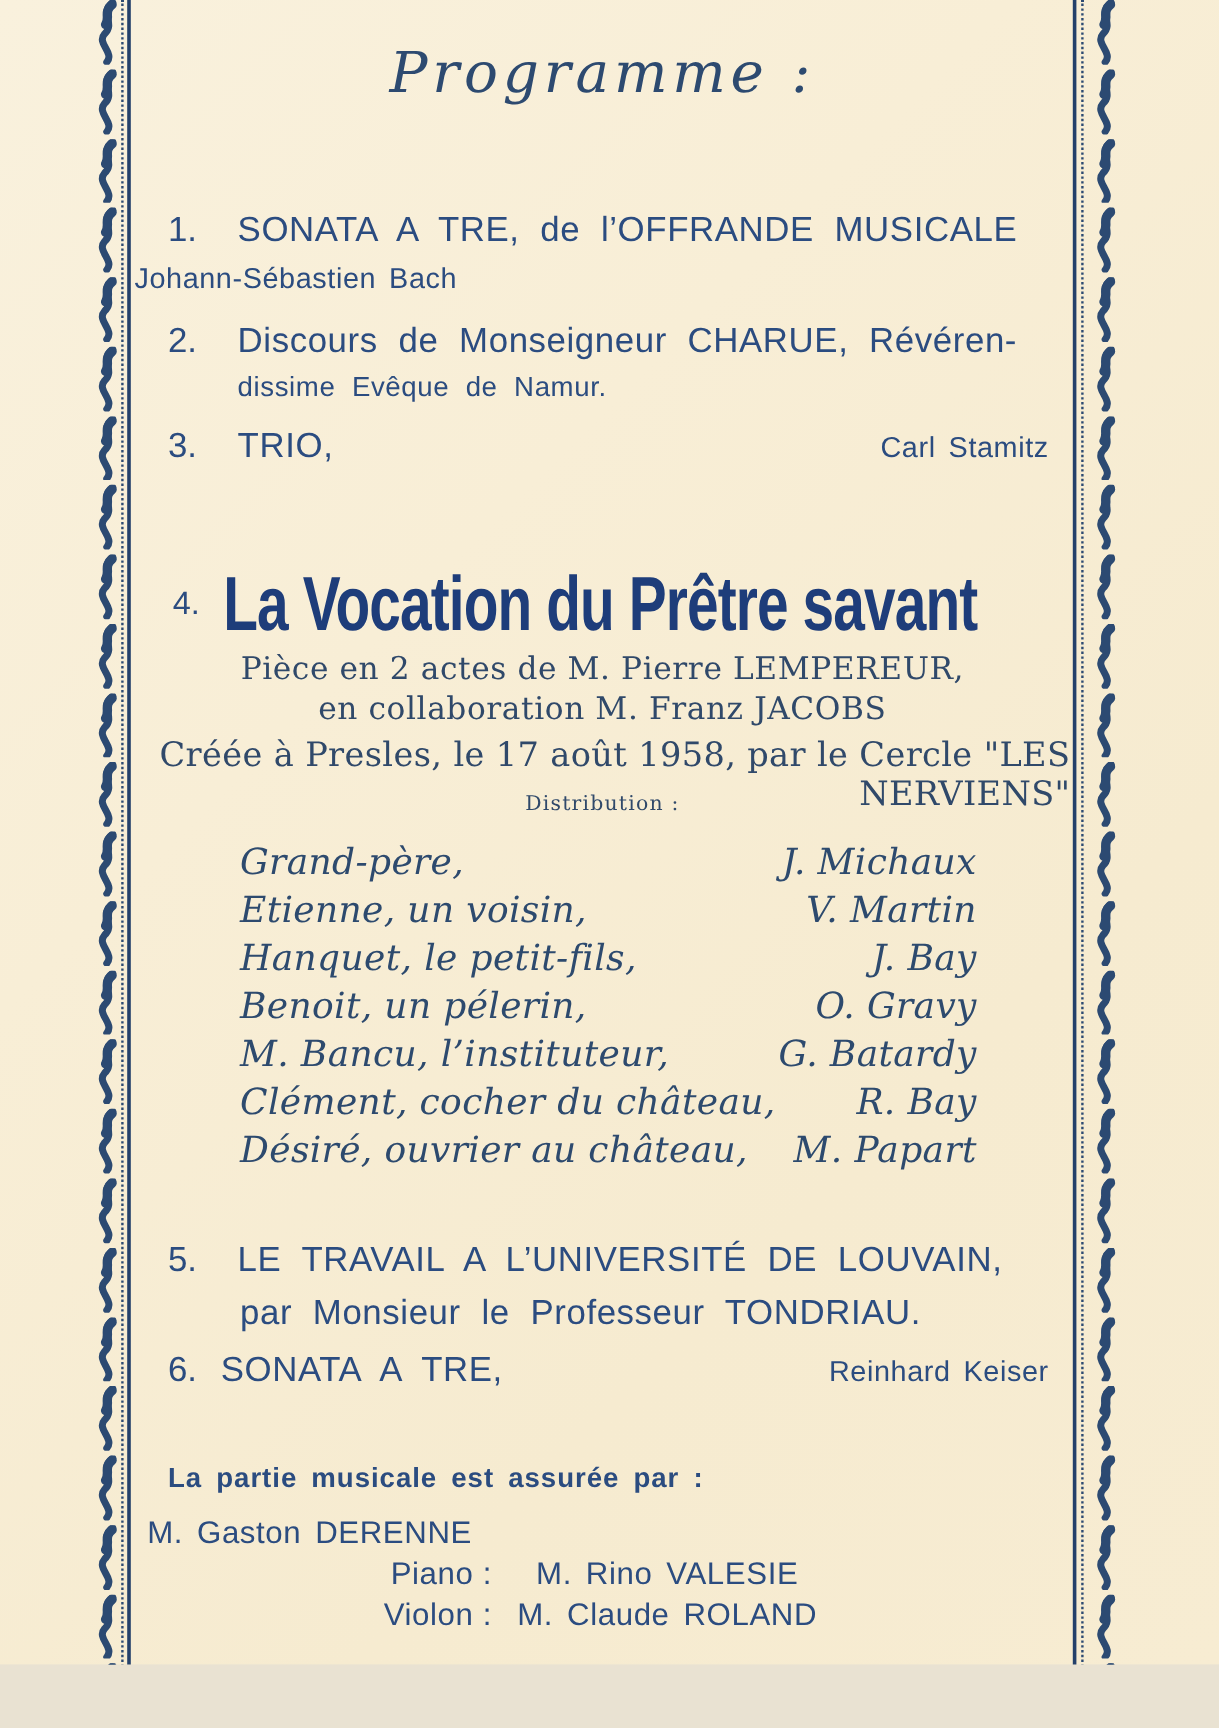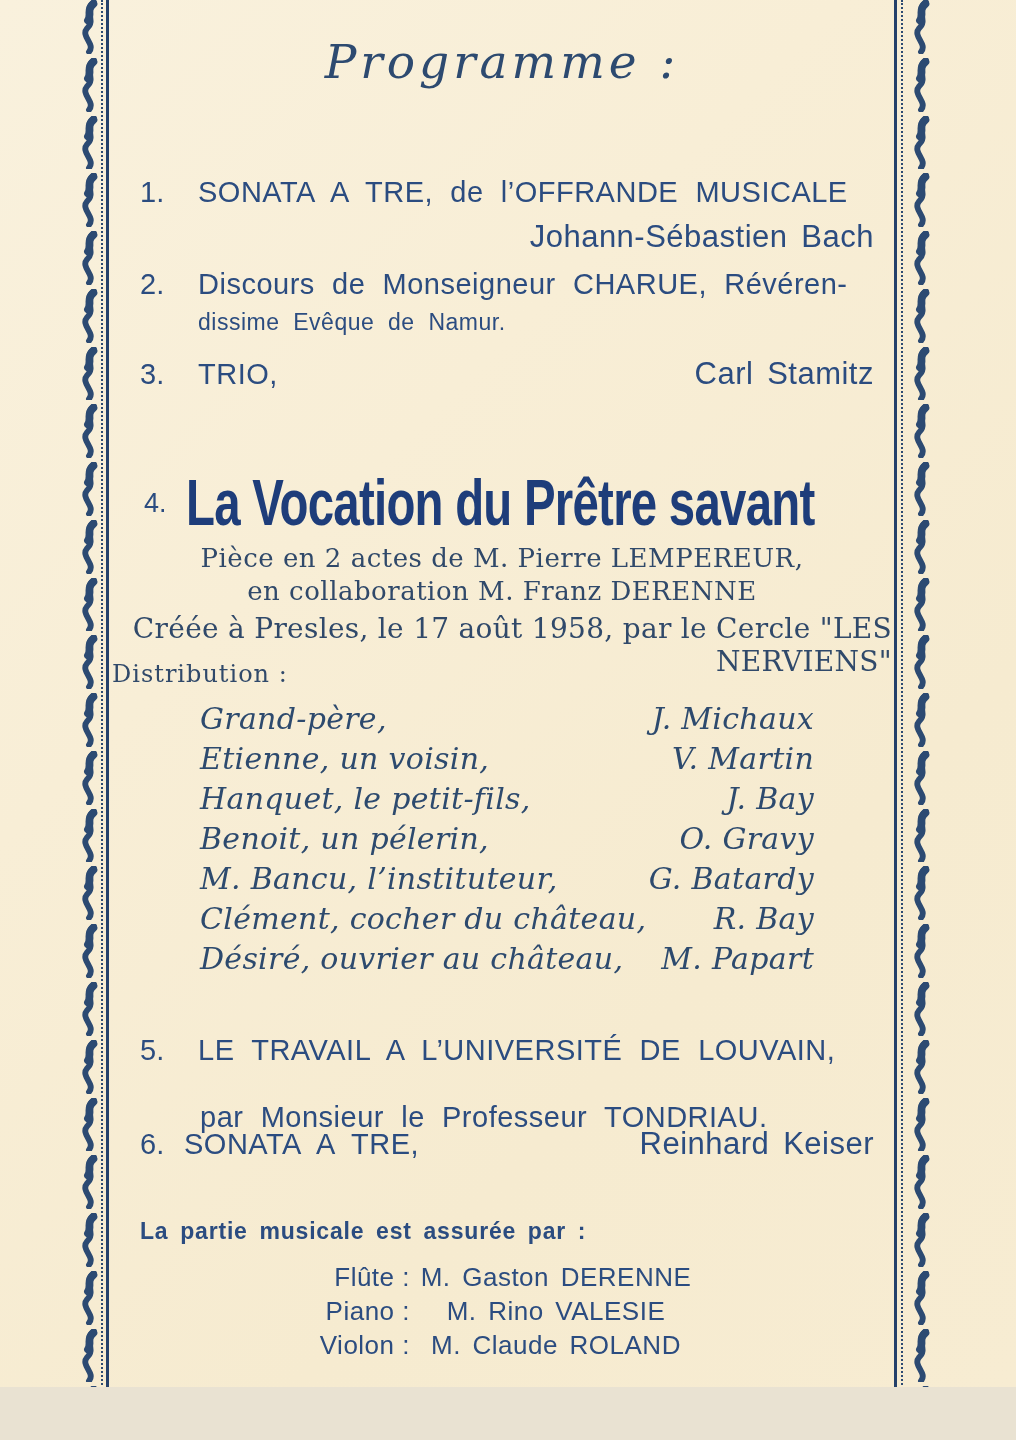--- a/index.html
+++ b/index.html
@@ -50,53 +50,53 @@
 
   .p-row{display:flex;align-items:baseline;}
   .p-num{
     flex:0 0 58px;padding-left:28px;box-sizing:content-box;
     font-size:29px;color:#2b4c80;
   }
   .p-title{
     font-size:29px;letter-spacing:0.5px;word-spacing:0.30em;color:#2b4c80;
   }
   .right-name{
-    text-align:right;padding-right:18px;
-    font-size:31px;letter-spacing:0.5px;word-spacing:0.15em;color:#2b4c80;
+    padding-right:18px;
+    font-size:24px;letter-spacing:0.5px;word-spacing:0.15em;color:#2b4c80;
   }
   .between{display:flex;justify-content:space-between;align-items:baseline;}
 
   .item1{top:176px;}
   .item1-composer{top:219px;}
   .item2-l1{top:268px;}
   .item2-l2{top:309px;padding-left:86px;font-size:23px;letter-spacing:0.5px;word-spacing:0.30em;color:#2b4c80;}
   .item3{top:356px;}
 
   .feature{top:466px;display:flex;align-items:center;}
   .feature-num{flex:0 0 42px;padding-left:32px;font-size:27px;color:#2b4c80;}
   .feature-title{
     display:inline-block;white-space:nowrap;
     font-size:64px;font-weight:bold;letter-spacing:-1px;
     transform:scaleX(0.74);transform-origin:left center;
     color:#1e3d7a;
   }
   .sub1{top:543px;text-align:center;font-size:26px;letter-spacing:0.5px;}
   .sub2{top:576px;text-align:center;font-size:26px;letter-spacing:0.5px;}
   .premiere{top:612px;text-align:right;font-size:28px;letter-spacing:0.3px;}
-  .distribution{top:660px;font-size:24px;letter-spacing:1px;}
+  .distribution{top:660px;text-align:center;font-size:17px;letter-spacing:1px;}
 
   .cast{top:701px;left:88px;right:78px;position:absolute;}
   .cast-row{display:flex;justify-content:space-between;align-items:baseline;height:40px;}
   .cast-role,.cast-actor{
     font-family:"DejaVu Serif", serif;font-style:italic;
     font-size:30px;color:#2d4a6e;letter-spacing:0.3px;
   }
 
   .item5-l1{top:1034px;}
-  .item5-l2{top:1078px;padding-left:88px;font-size:29px;letter-spacing:0.5px;word-spacing:0.30em;color:#2b4c80;margin-top:23px;}
+  .item5-l2{top:1078px;padding-left:88px;font-size:29px;letter-spacing:0.5px;word-spacing:0.30em;color:#2b4c80;}
   .item6{top:1126px;}
   .item6 .p-num{flex-basis:44px;}
 
   .music-intro{
     top:1218px;padding-left:28px;
     font-size:23px;font-weight:bold;letter-spacing:0.8px;word-spacing:0.2em;color:#2b4c80;
   }
   .performers{top:1262px;position:absolute;left:0;right:0;}
   .perf-row{display:flex;align-items:baseline;height:34px;}
   .perf-instr{
@@ -348,21 +348,21 @@
         <span class="p-title">TRIO,</span>
       </span>
       <span class="right-name">Carl Stamitz</span>
     </div>
 
     <div class="abs feature">
       <span class="feature-num">4.</span>
       <span class="feature-title">La Vocation du Prêtre savant</span>
     </div>
     <div class="abs serif sub1">Pièce en 2 actes de M. Pierre LEMPEREUR,</div>
-    <div class="abs serif sub2">en collaboration M. Franz DERENNE</div>
+    <div class="abs serif sub2">en collaboration M. Franz JACOBS</div>
     <div class="abs serif premiere">Créée à Presles, le 17 août 1958, par le Cercle "LES NERVIENS"</div>
     <div class="abs serif distribution">Distribution :</div>
 
     <div class="cast">
       <div class="cast-row">
         <span class="cast-role">Grand-père,</span>
         <span class="cast-actor">J. Michaux</span>
       </div>
       <div class="cast-row">
         <span class="cast-role">Etienne, un voisin,</span>
@@ -401,21 +401,20 @@
         <span class="p-num">6.</span>
         <span class="p-title">SONATA A TRE,</span>
       </span>
       <span class="right-name">Reinhard Keiser</span>
     </div>
 
     <div class="abs music-intro">La partie musicale est assurée par :</div>
 
     <div class="performers">
       <div class="perf-row">
-        <span class="perf-instr">Flûte :</span>
         <span class="perf-name">M. Gaston DERENNE</span>
       </div>
       <div class="perf-row">
         <span class="perf-instr">Piano :</span>
         <span class="perf-name">M. Rino VALESIE</span>
       </div>
       <div class="perf-row">
         <span class="perf-instr">Violon :</span>
         <span class="perf-name">M. Claude ROLAND</span>
       </div>

